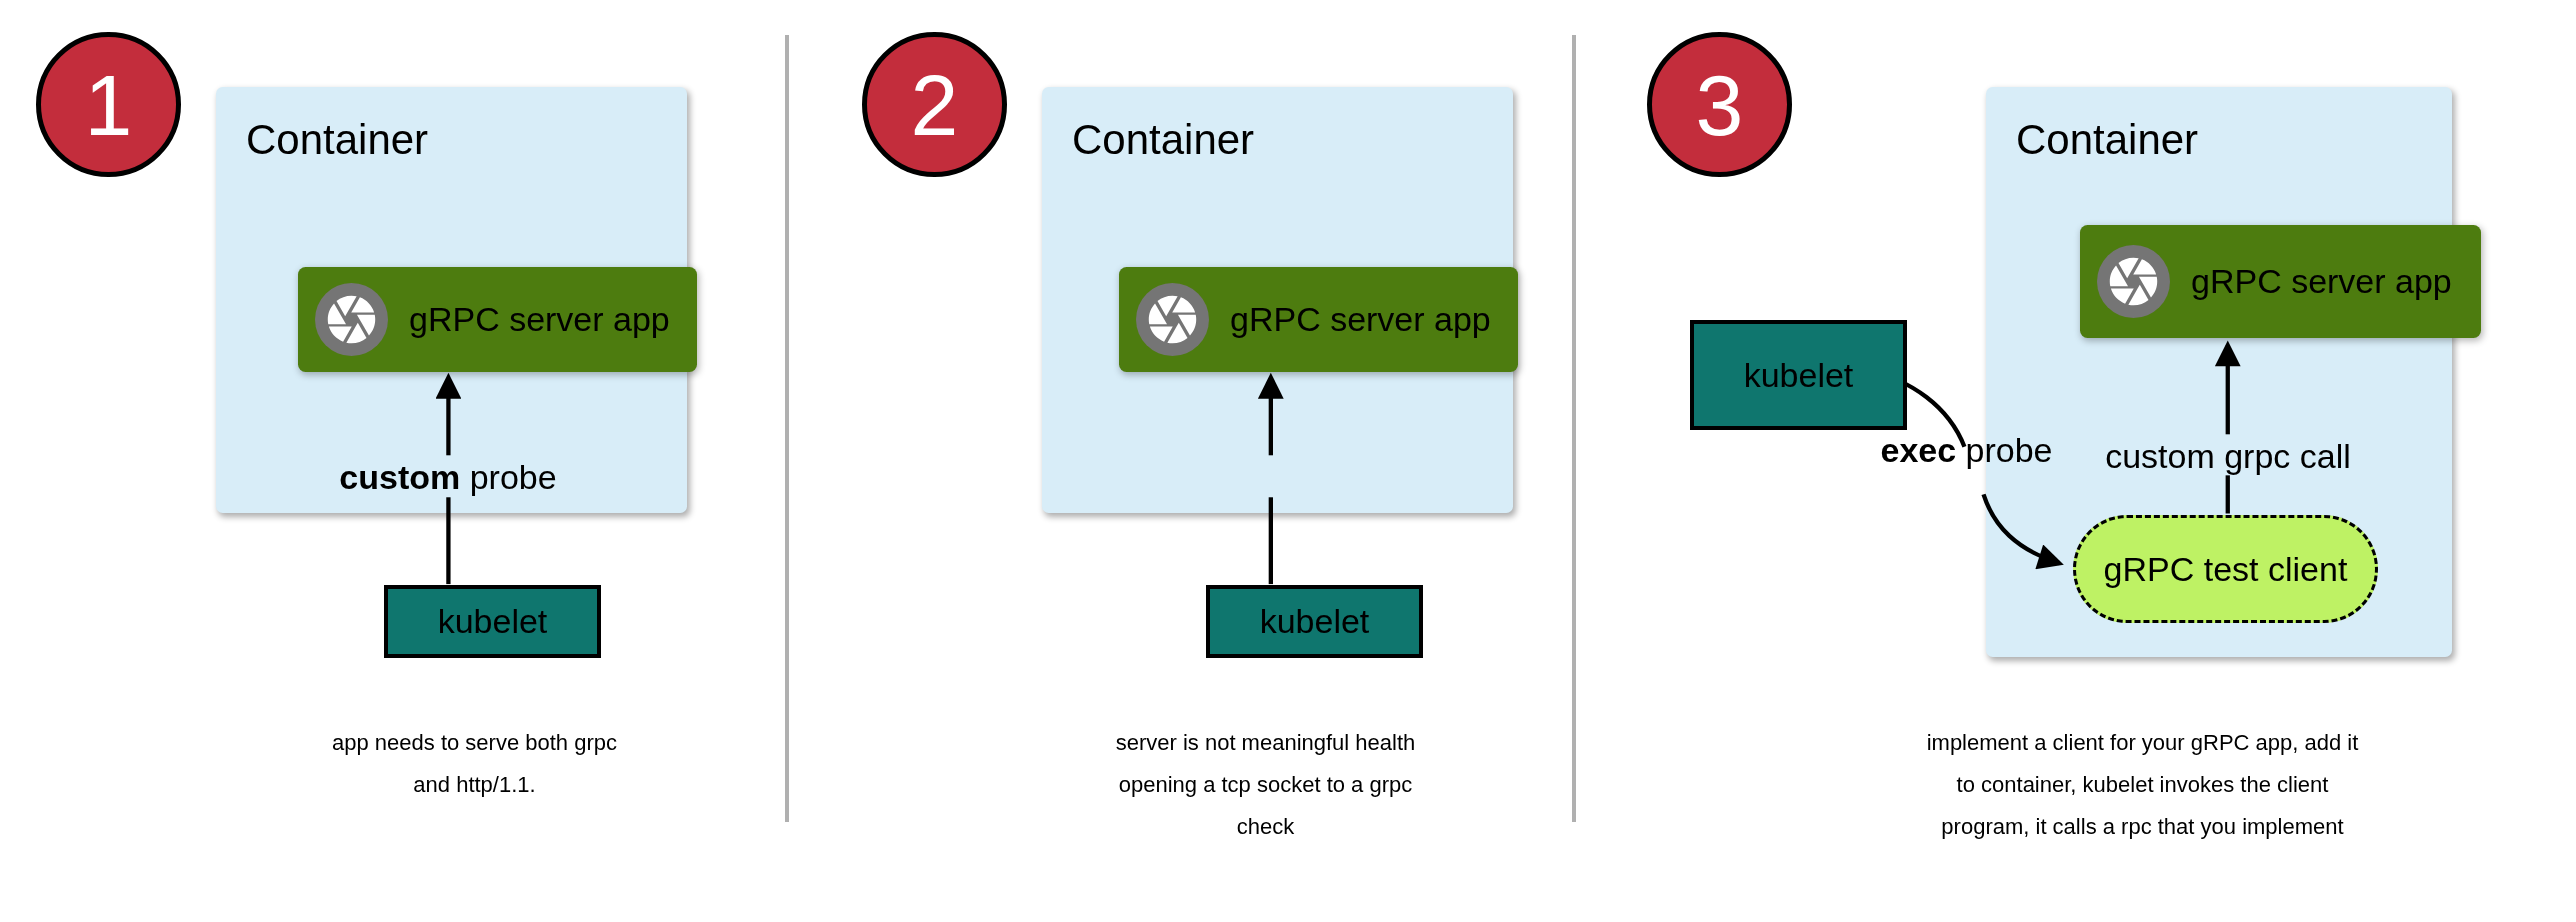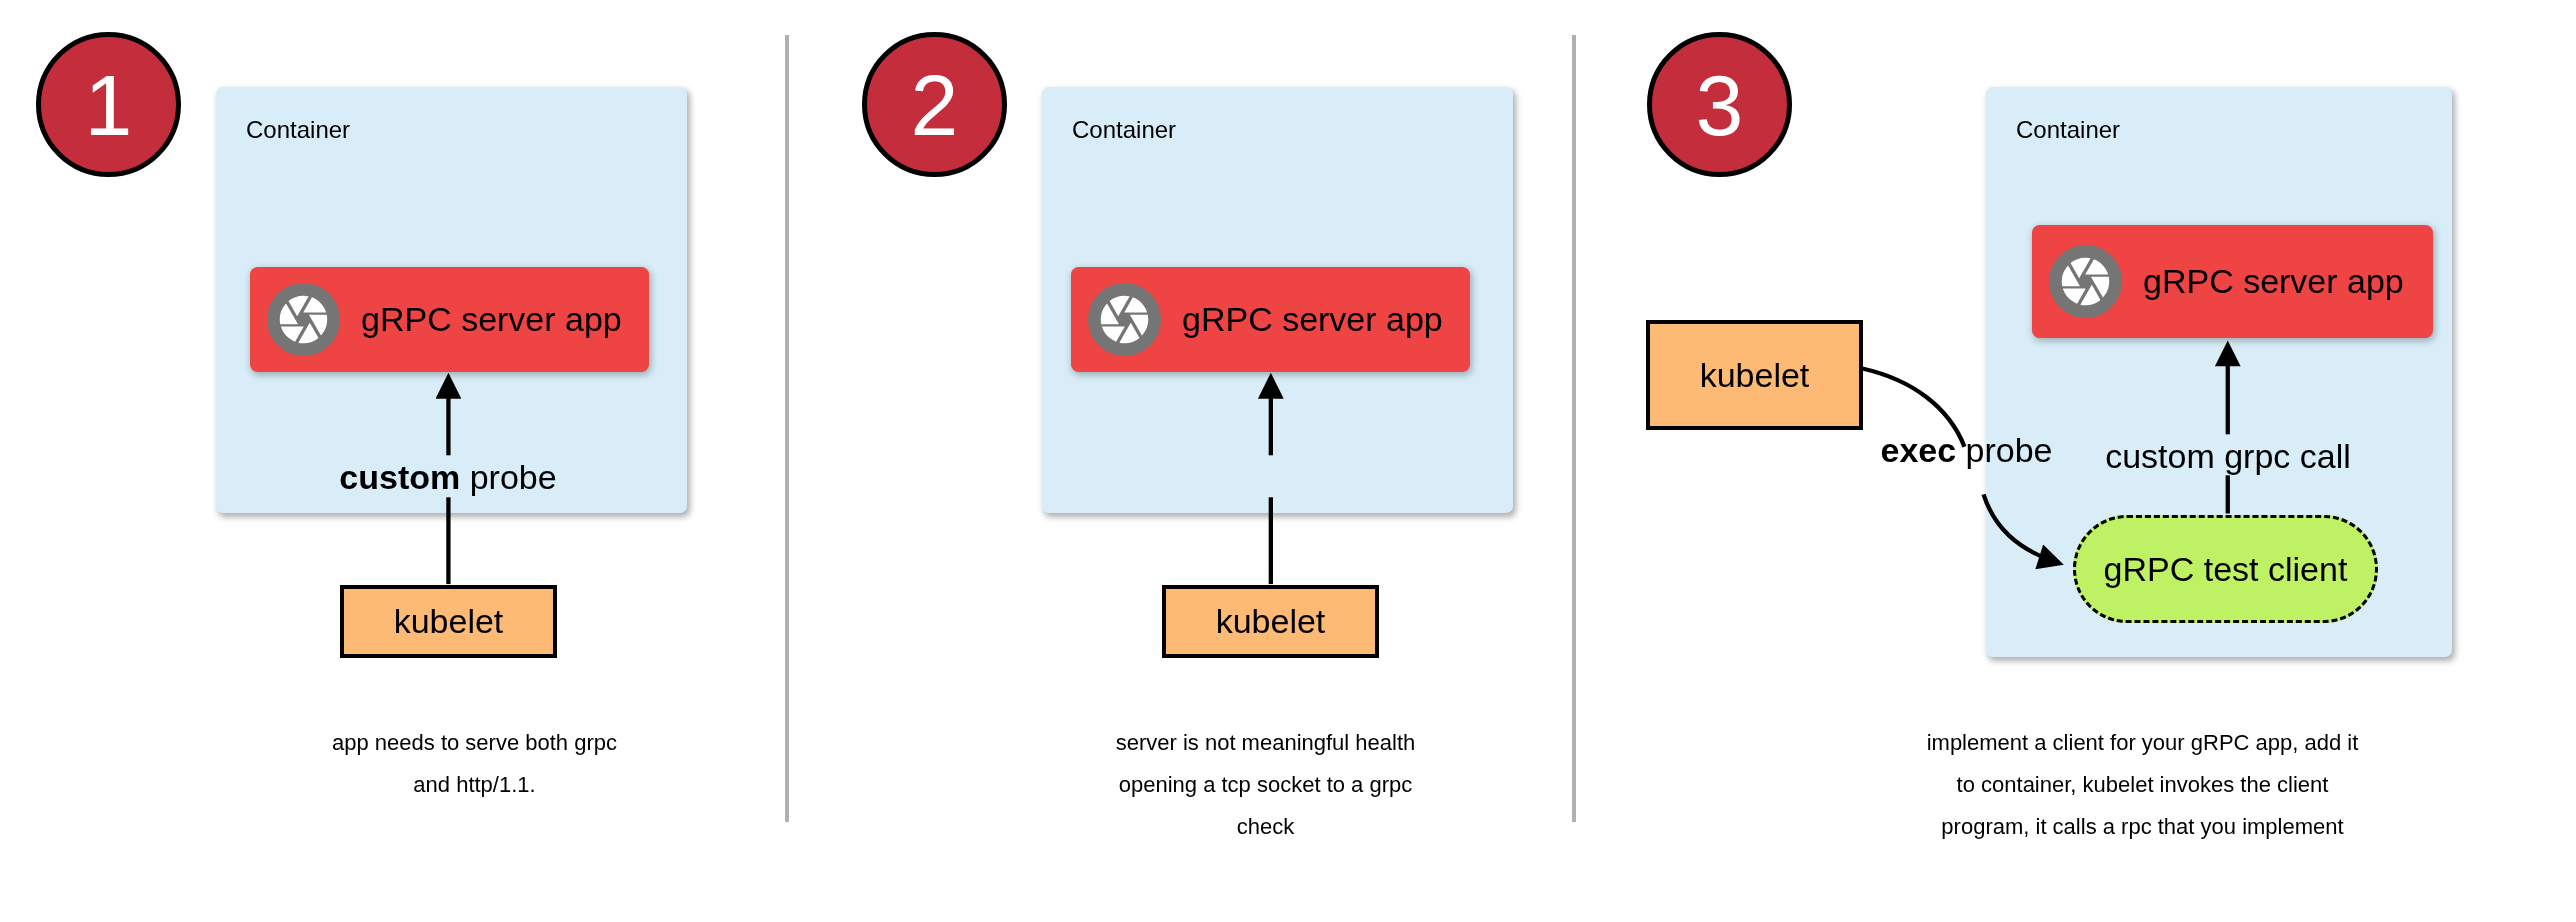--- a/index.html
+++ b/index.html
@@ -12,33 +12,33 @@
     background:var(--badge-bg);border:5.7px solid var(--badge-border);
     box-sizing:border-box;display:flex;align-items:center;justify-content:center;
     z-index:3;
   }
   .badge span{color:#fff;font-size:86px;font-weight:500;line-height:1;}
   .container-box{
     position:absolute;background:var(--container-bg);border-radius:6.7px;
     box-shadow:2.9px 3.8px 6.7px rgba(0,0,0,0.32);z-index:1;
   }
   .container-label{
-    position:absolute;left:30px;top:29px;font-size:24px;color:#000;
+    position:absolute;left:30px;top:29px;font-size:42px;color:#000;
   }
   .arrows{position:absolute;left:0;top:0;z-index:2;}
   .app-box{
-    position:absolute;background:#ef4444;border-radius:7.6px;
+    position:absolute;background:#4d7c0f;border-radius:7.6px;
     box-shadow:1.9px 2.9px 7.6px rgba(0,0,0,0.28);
-    display:flex;align-items:center;padding-left:17px;box-sizing:border-box;z-index:3;
+    display:flex;align-items:center;padding-left:17px;box-sizing:border-box;z-index:3;margin-left:48px;
   }
   .grpc-icon{width:73px;height:73px;flex:0 0 auto;}
   .app-label{font-size:34px;margin-left:21px;white-space:nowrap;}
   .kubelet-box{
-    position:absolute;background:#fdba74;border:4.8px solid #000;box-sizing:border-box;
-    display:flex;align-items:center;justify-content:center;z-index:3;
+    position:absolute;background:#0f766e;border:4.8px solid #000;box-sizing:border-box;
+    display:flex;align-items:center;justify-content:center;z-index:3;margin-left:44px;
   }
   .kubelet-box span{font-size:34px;}
   .edge-label{
     position:absolute;font-size:34px;text-align:center;white-space:nowrap;z-index:3;
   }
   .stadium{
     position:absolute;background:#bef264;border:3.8px dashed #000;border-radius:57px;
     box-sizing:border-box;display:flex;align-items:center;justify-content:center;z-index:3;
   }
   .stadium span{font-size:34px;white-space:nowrap;}

